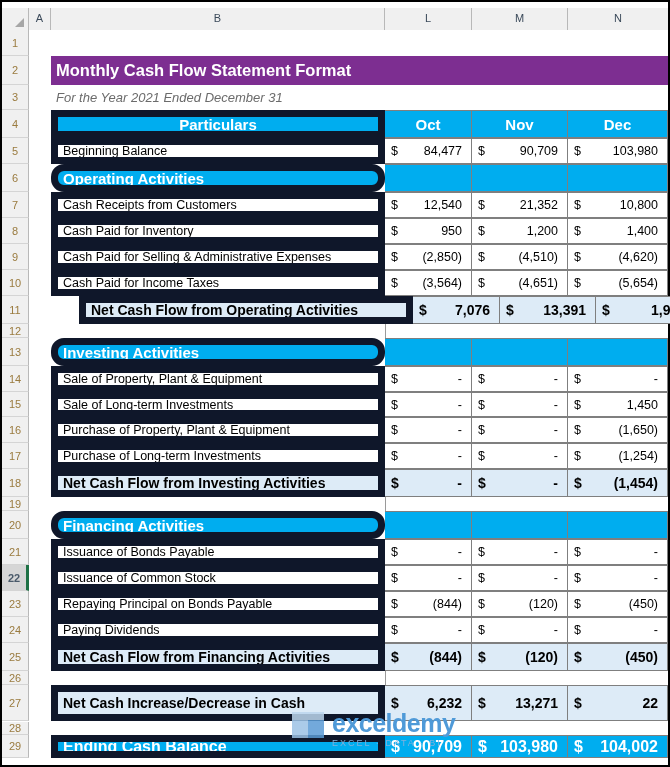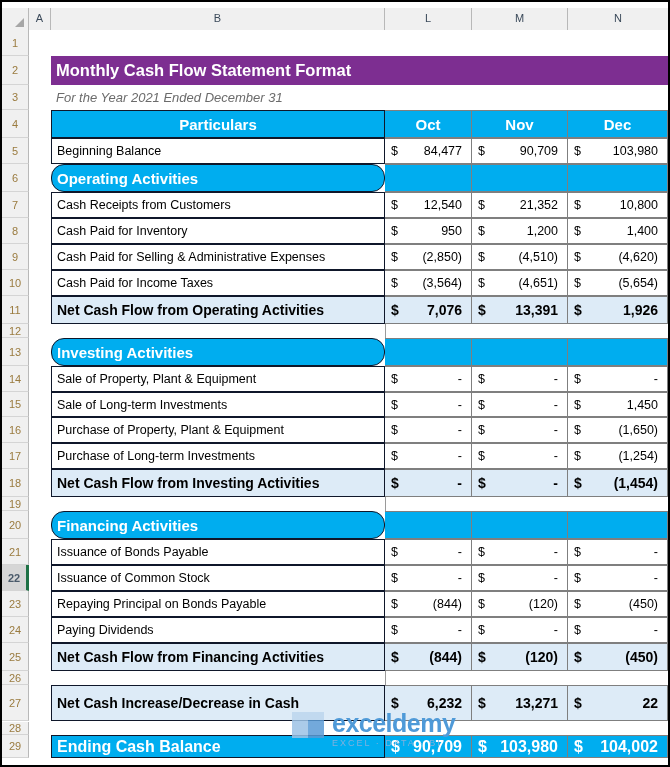--- a/index.html
+++ b/index.html
@@ -36,21 +36,21 @@
   .ca{width:22px;flex:0 0 22px;box-sizing:border-box;background:#fff;}
   .cb{width:334px;flex:0 0 334px;box-sizing:border-box;}
   .cl{width:87px;flex:0 0 87px;box-sizing:border-box;}
   .cm{width:96px;flex:0 0 96px;box-sizing:border-box;}
   .cn{width:100px;flex:0 0 100px;box-sizing:border-box;}
 
   
   .cell{font-size:12.5px;color:#000;display:flex;align-items:center;padding:0 5px;overflow:hidden;white-space:nowrap;}
 
   
-  .bx{border:1px solid #0f172a;}
+  .bx{border:7px solid #0f172a;}
   .bxn{border:1px solid #7f7f7f;border-left:none;}
 
   
   .money{display:flex;align-items:center;justify-content:space-between;padding:0 6px 0 6px;font-size:12.5px;}
   .money .cur{flex:0 0 auto;}
   .money .val{flex:0 0 auto;padding-right:3px;}
 
   
   .title{background:#7d2e91;color:#fff;font-weight:bold;font-size:16.5px;}
   .titleblank{background:#7d2e91;}
@@ -232,21 +232,21 @@
           <div class="cell money cm bxn ">
             <span class="cur">$</span>
             <span class="val">(4,651)</span>
           </div>
           <div class="cell money cn bxn ">
             <span class="cur">$</span>
             <span class="val">(5,654)</span>
           </div>
         </div>
       </div>
-      <div class="row" style="height: 28px;">
+      <div class="row" style="height: 28px; gap: 28px;">
         <div class="rh">11</div>
         <div class="cells">
           <div class="ca"></div>
           <div class="cb cell bx tot">Net Cash Flow from Operating Activities</div>
           <div class="cell money cl bxn tot">
             <span class="cur">$</span>
             <span class="val">7,076</span>
           </div>
           <div class="cell money cm bxn tot">
             <span class="cur">$</span>

